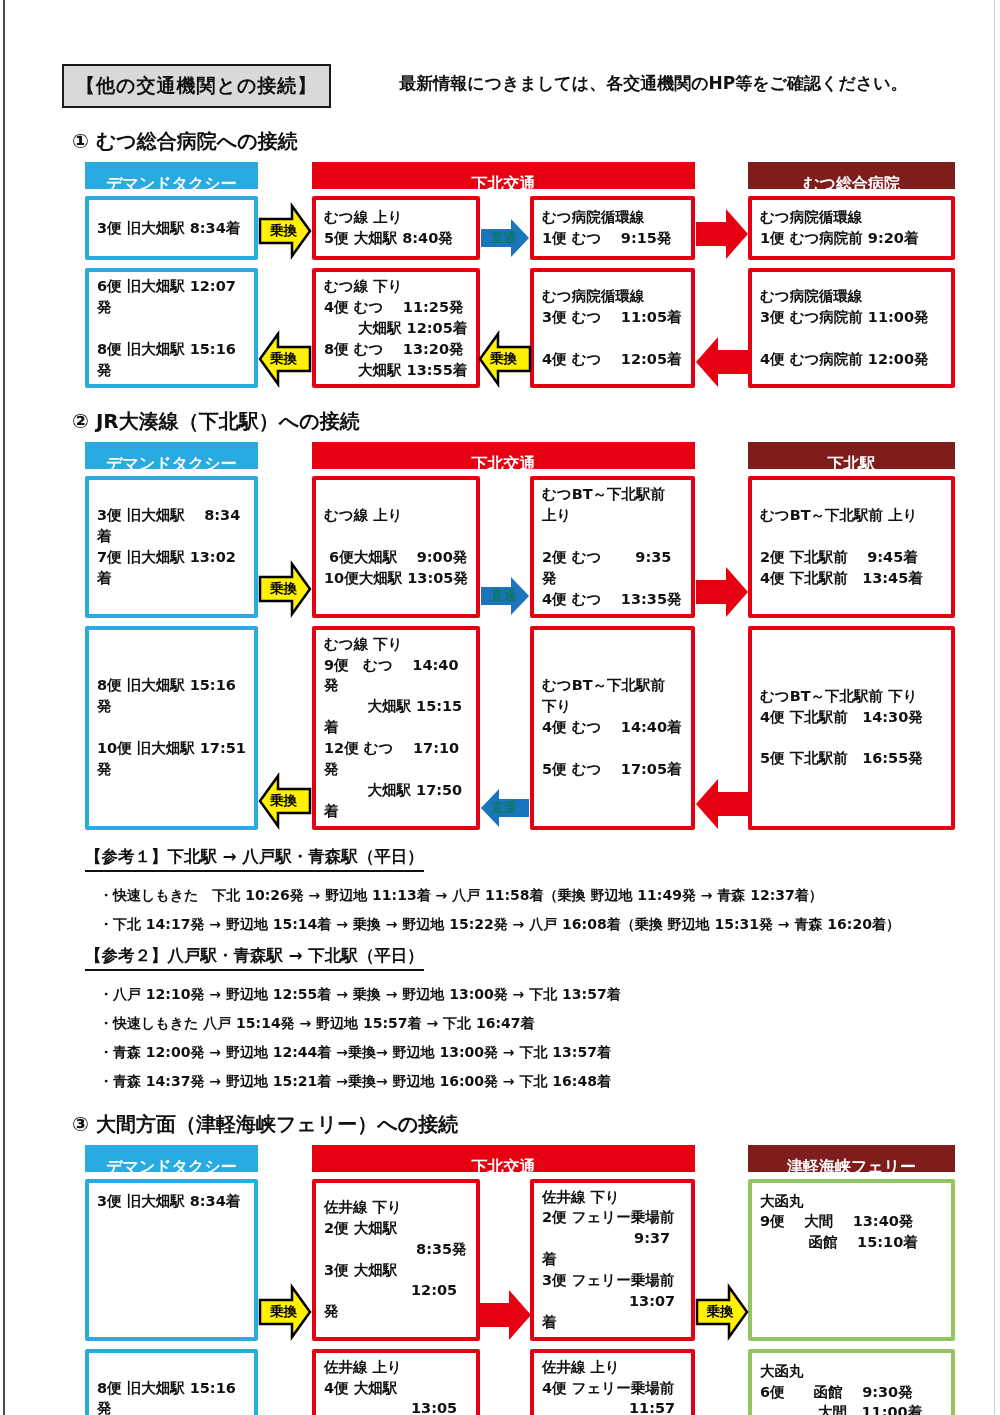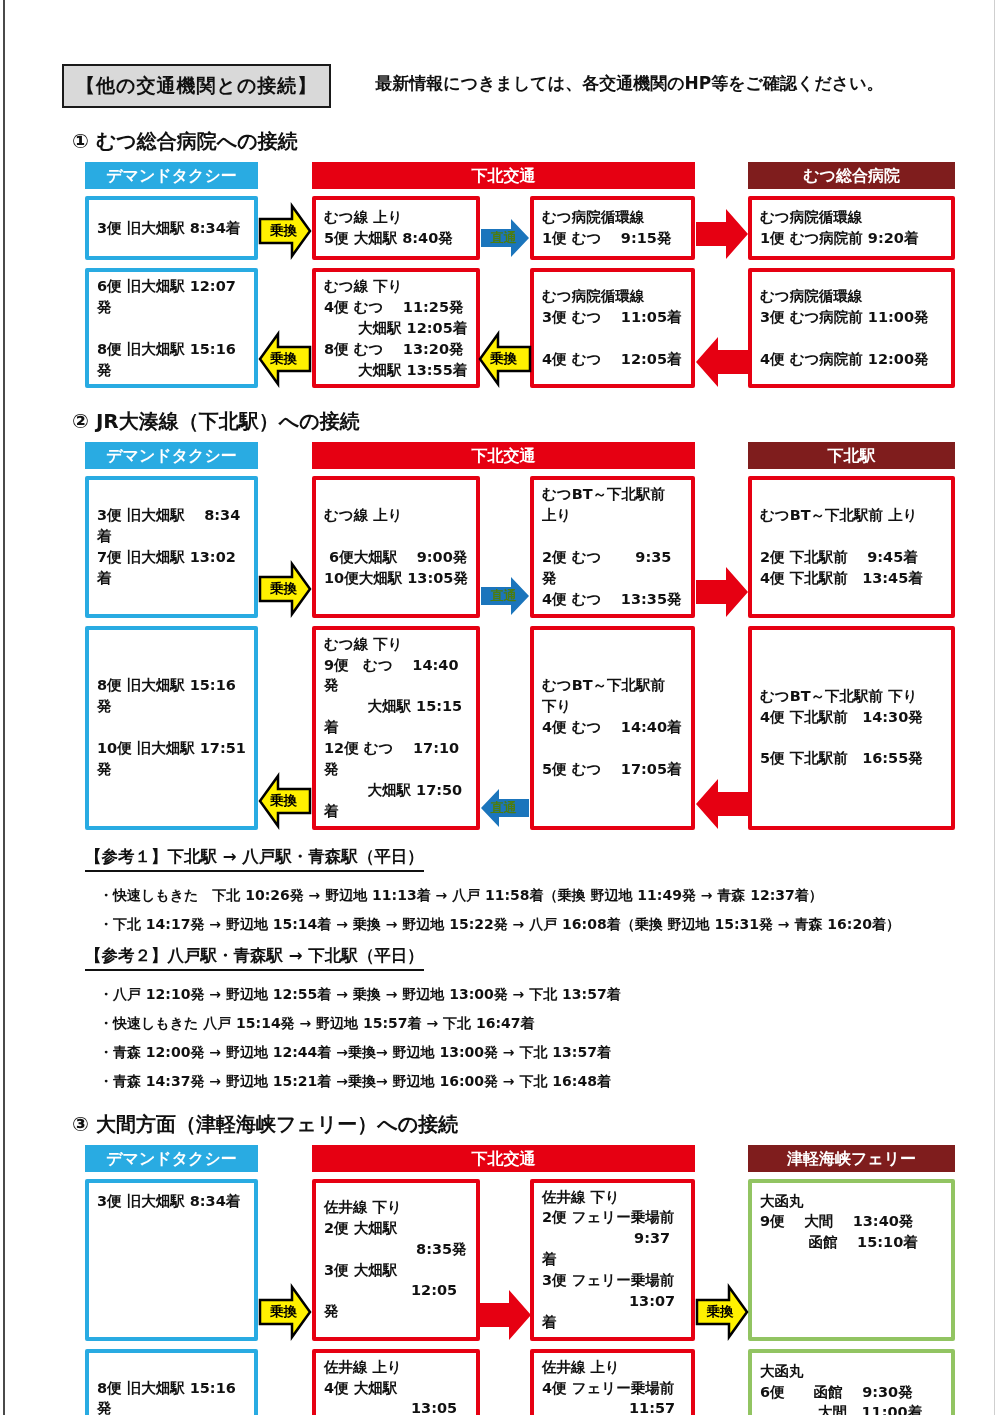--- a/index.html
+++ b/index.html
@@ -18,34 +18,34 @@
   .top-row { display: flex; align-items: flex-start; margin: 64px 0 0 62px; }
   .doc-title-box {
     background: #d9d9d9;
     border: 2px solid #1a1a1a;
     padding: 7px 12px;
     font-size: 19px; font-weight: 700;
     letter-spacing: 1px;
     white-space: nowrap;
   }
   .date-note { margin-left: 34px; padding-top: 6px; font-size: 17px; font-weight: 700; line-height: 1.6; }
-  .date-note .line2 { margin-left: 10px; }
+  .date-note .line2 { margin-left: 34px; }
 
   
   .section { margin-left: 85px; width: 872px; }
   .section-title { font-size: 20px; font-weight: 700; margin: 20px 0 7px -13px; }
   .grid-row {
     display: grid;
     grid-template-columns: 173px 54px 168px 50px 165px 53px 207px;
     margin-bottom: 8px;
   }
   .hdr-row { margin-bottom: 7px; }
   .col-hdr {
     color: #fff; font-weight: 700; font-size: 16px;
-    text-align: center; padding: 4px 0 3px;
+    text-align: center; padding: 12px 0 3px;
     height: 27px; line-height: 20px;
   }
   .hdr-taxi { grid-column: 1; background: #29abe2; }
   .hdr-bus  { grid-column: 3 / span 3; background: #e60012; }
   .hdr-dest { grid-column: 7; background: #7f1d1d; }
 
   .sbox {
     background: #fff;
     border: 4px solid #000;
     border-radius: 2px;
@@ -69,21 +69,21 @@
   .acell { display: flex; align-items: flex-end; justify-content: center; }
   .arrow { position: relative; }
   .arrow svg { display: block; }
   .arrow.left svg { transform: scaleX(-1); }
   .arrow .lbl {
     position: absolute; top: 50%; left: 47%;
     transform: translate(-50%, -50%);
     font-size: 13.5px; font-weight: 700; white-space: nowrap;
   }
   .arrow-yellow .lbl { color: #000; }
-  .arrow-blue .lbl { color: #4d7c0f; font-size: 13px; }
+  .arrow-blue .lbl { color: #0f766e; font-size: 13px; }
 
   
   .refs { margin: 16px 0 0 85px; width: 880px; }
   .ref-title {
     display: inline-block;
     font-size: 16.5px; font-weight: 700;
     border-bottom: 2px solid #111;
     padding-bottom: 2px;
     margin-bottom: 4px;
   }

